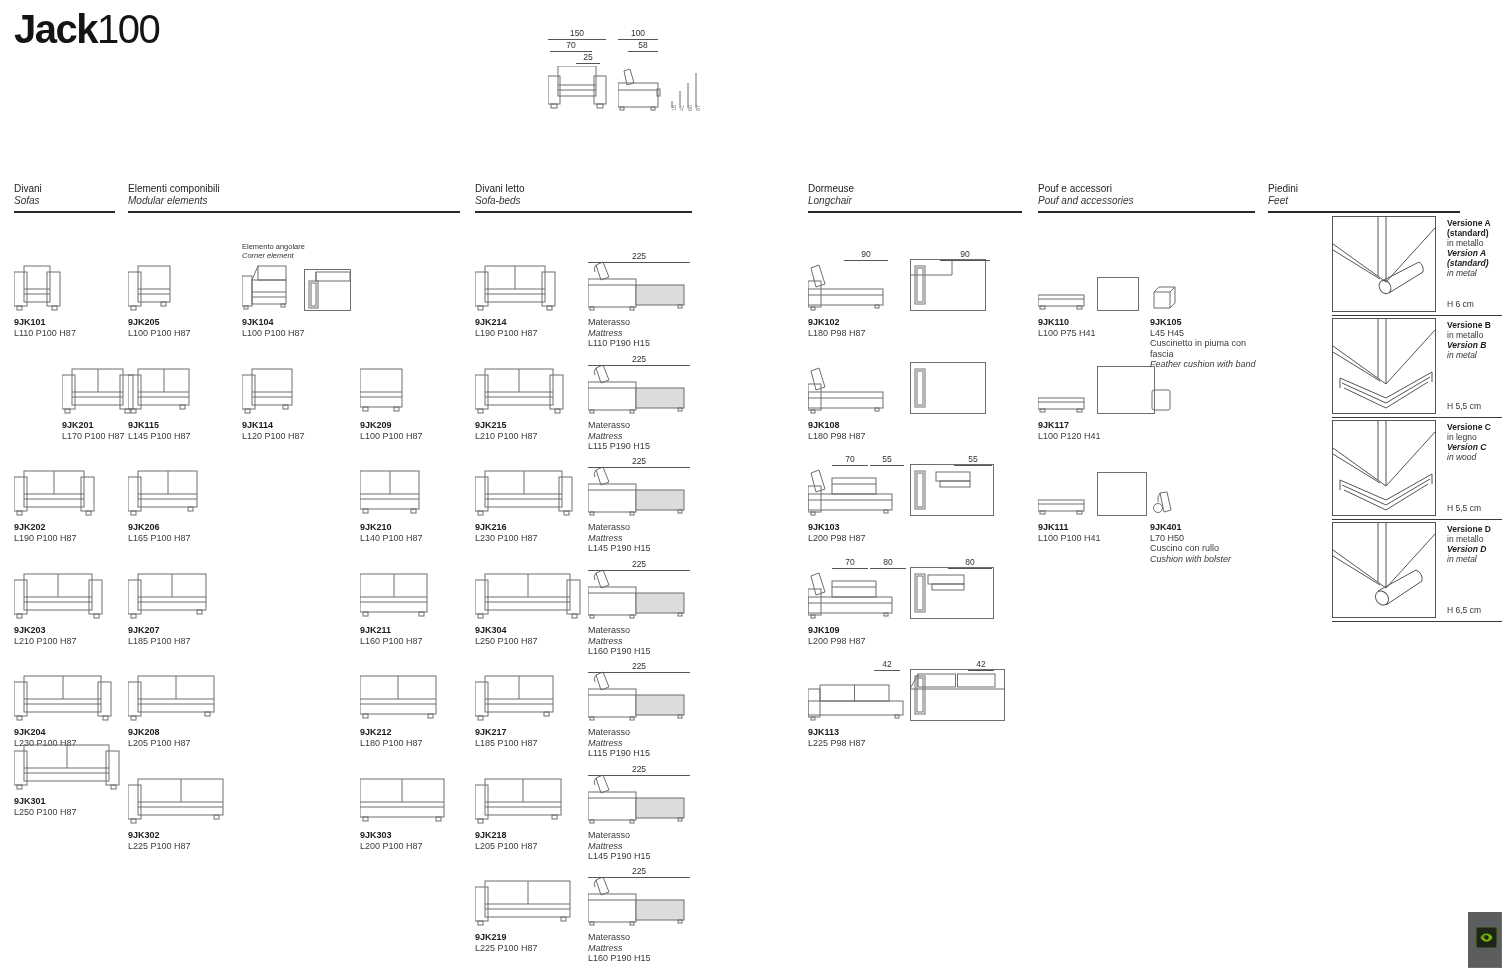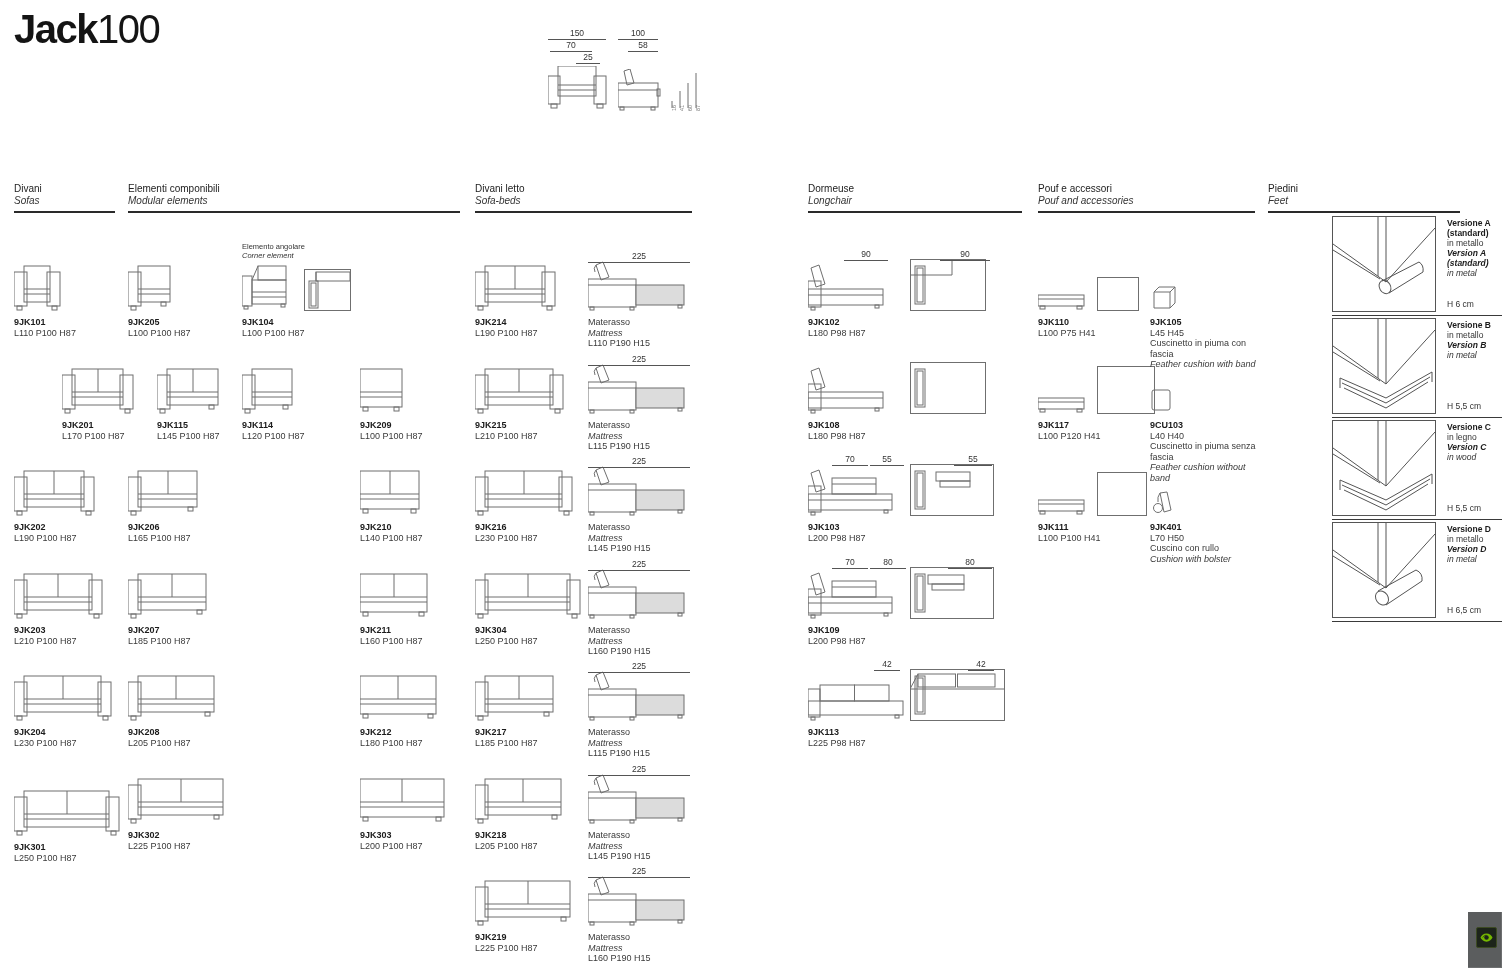--- a/index.html
+++ b/index.html
@@ -175,21 +175,21 @@
             <rect x="84" y="8" width="13" height="34"></rect>
             <rect x="3" y="42" width="5" height="4"></rect>
             <rect x="89" y="42" width="5" height="4"></rect>
           </svg>
         </div>
         <div class="lbl">
           <span class="code">9JK204</span>
           <span>L230 P100 H87</span>
         </div>
       </div>
-      <div class="cell" style="left: 14px; top: 762px; width: 110px;">
+      <div class="cell" style="left: 14px; top: 716px; width: 110px;">
         <div class="art">
           <svg width="106" height="47" viewBox="0 0 106 47" stroke="#6f6f6f" fill="none" stroke-width="1">
             <rect x="10" y="2" width="85" height="36"></rect>
             <line x1="10" y1="25" x2="95" y2="25"></line>
             <line x1="10" y1="30" x2="95" y2="30"></line>
             <line x1="53" y1="2" x2="53" y2="25"></line>
             <rect x="0" y="8" width="13" height="34"></rect>
             <rect x="92" y="8" width="13" height="34"></rect>
             <rect x="3" y="42" width="5" height="4"></rect>
             <rect x="97" y="42" width="5" height="4"></rect>
@@ -209,21 +209,21 @@
             <rect x="0" y="8" width="13" height="34"></rect>
             <rect x="3" y="42" width="5" height="4"></rect>
             <rect x="33" y="38" width="5" height="4"></rect>
           </svg>
         </div>
         <div class="lbl">
           <span class="code">9JK205</span>
           <span>L100 P100 H87</span>
         </div>
       </div>
-      <div class="cell" style="left: 128px; top: 340px; width: 110px; margin-left: 29px;">
+      <div class="cell" style="left: 128px; top: 340px; width: 110px;">
         <div class="art">
           <svg width="62" height="47" viewBox="0 0 62 47" stroke="#6f6f6f" fill="none" stroke-width="1">
             <rect x="10" y="2" width="51" height="36"></rect>
             <line x1="10" y1="25" x2="61" y2="25"></line>
             <line x1="10" y1="30" x2="61" y2="30"></line>
             <line x1="36" y1="2" x2="36" y2="25"></line>
             <rect x="0" y="8" width="13" height="34"></rect>
             <rect x="3" y="42" width="5" height="4"></rect>
             <rect x="52" y="38" width="5" height="4"></rect>
           </svg>
@@ -896,26 +896,20 @@
           <span>L45 H45</span>
           <span>Cuscinetto in piuma con fascia</span>
           <span class="en">Feather cushion with band</span>
         </div>
       </div>
       <div class="cell" style="left: 1150px; top: 340px; width: 110px;">
         <div class="art">
           <svg width="24" height="26" viewBox="0 0 24 26" stroke="#6f6f6f" fill="none" stroke-width="1">
             <rect x="2" y="2" width="18" height="20" rx="2"></rect>
           </svg>
-        </div>
-        <div class="lbl">
-          <span class="code">9CU103</span>
-          <span>L40 H40</span>
-          <span>Cuscinetto in piuma senza fascia</span>
-          <span class="en">Feather cushion without band</span>
         </div>
       </div>
       <div class="cell" style="left: 1150px; top: 442px; width: 110px;">
         <div class="art">
           <svg width="26" height="26" viewBox="0 0 26 26" stroke="#6f6f6f" fill="none" stroke-width="1">
             <path d="M10,3 L17,2 L21,20 L14,22 Z"></path>
             <circle cx="8" cy="18" r="4.5"></circle>
             <path d="M10,3 Q7,7 8,12"></path>
           </svg>
         </div>

